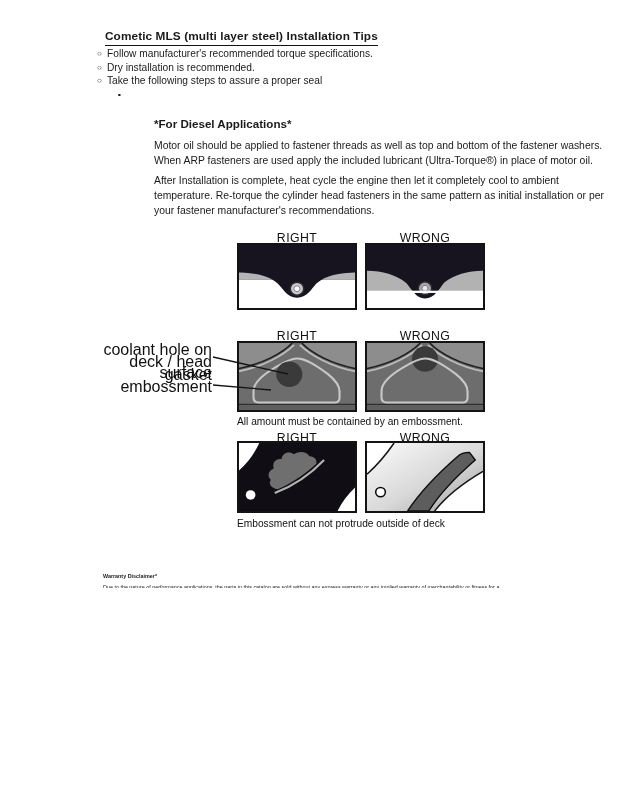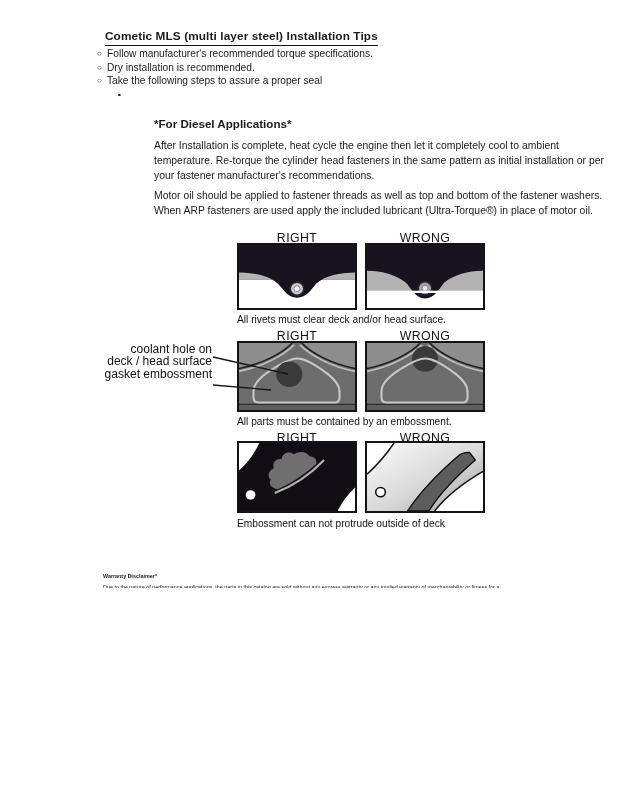--- a/index.html
+++ b/index.html
@@ -19,21 +19,21 @@
   .diesel h2{margin:0 0 7px 0;font-size:11.6px;font-weight:bold;}
   .diesel p{margin:0 0 5px 0;}
 
   
   .diagrams{top:230px;left:0;width:618px;height:316px;}
   .dlabel{position:absolute;width:120px;text-align:center;font-size:12.3px;
           letter-spacing:0.4px;color:#111;}
   .panel{position:absolute;display:block;border:2px solid #131313;box-sizing:border-box;
          width:120px;background:#fff;}
   .caption{position:absolute;left:237px;font-size:10.2px;line-height:11.6px;color:#111;}
-  .sidelabel{position:absolute;left:96px;width:116px;text-align:right;font-size:12px;
+  .sidelabel{position:absolute;left:96px;width:116px;text-align:right;font-size:16px;
              line-height:11.5px;color:#111;}
   .leaders{position:absolute;top:0;left:0;pointer-events:none;}
 
   
   .disclaimer{top:573px;left:103px;width:417px;font-size:5.4px;line-height:6.1px;color:#222;}
   .disclaimer .dh{font-weight:bold;margin:0 0 5px 0;}
   .disclaimer p{margin:0 0 6px 0;}
   .disclaimer p.tight{margin:0;}
   .disclaimer .grp{margin:0 0 6px 0;}
 
@@ -51,22 +51,22 @@
   <div class="abs bullets">
     <div class="bullet"><span class="marker">○</span><span>Follow manufacturer's recommended torque specifications.</span></div>
     <div class="bullet"><span class="marker">○</span><span>Dry installation is recommended.</span></div>
     <div class="bullet"><span class="marker">○</span><span>Take the following steps to assure a proper seal</span></div>
     <div class="bullet sub"><span class="marker">•</span></div>
     <div class="bullet sub"><span class="marker">•</span></div>
   </div>
 
   <div class="abs diesel">
     <h2>*For Diesel Applications*</h2>
+    <p>Motor oil should be applied to fastener threads as well as top and bottom of the fastener washers. When ARP fasteners are used apply the included lubricant (Ultra-Torque®) in place of motor oil.</p>
     <p>After Installation is complete, heat cycle the engine then let it completely cool to ambient temperature. Re-torque the cylinder head fasteners in the same pattern as initial installation or per your fastener manufacturer's recommendations.</p>
-    <p>Motor oil should be applied to fastener threads as well as top and bottom of the fastener washers. When ARP fasteners are used apply the included lubricant (Ultra-Torque®) in place of motor oil.</p>
   </div>
 
   <div class="abs diagrams">
 
     <div class="dlabel" style="left:237px;top:1px;">RIGHT</div>
     <div class="dlabel" style="left:365px;top:1px;">WRONG</div>
 
     <svg class="panel" style="left:237px;top:13px;height:67px;" viewBox="0 0 120 67" preserveAspectRatio="none">
       <rect width="120" height="67" fill="#18141f"></rect>
       <rect y="29" width="120" height="8" fill="#b4b4b4"></rect>
@@ -79,21 +79,20 @@
     <svg class="panel" style="left:365px;top:13px;height:67px;" viewBox="0 0 120 67" preserveAspectRatio="none">
       <rect width="120" height="67" fill="#18141f"></rect>
       <rect y="27" width="120" height="22" fill="#b2b2b2"></rect>
       <rect y="49" width="120" height="18" fill="#ffffff"></rect>
       <path d="M0,27 C16,28 30,31 40,40 C46,46 50,57 60,57 C70,57 75,46 80,40 C90,31 104,28 120,27 L120,0 L0,0 Z" fill="#18141f"></path>
       <circle cx="60" cy="46" r="7" fill="#a6a6a6" stroke="#2a2633" stroke-width="1.6"></circle>
       <circle cx="60" cy="46" r="3.1" fill="#e6e6e6" stroke="#6a6572" stroke-width="0.8"></circle>
       <rect y="48.6" width="120" height="2.4" fill="#ffffff"></rect>
     </svg>
 
-    <div class="caption" style="top:84px;">All rivets must clear deck and/or head surface.</div>
 
     <div class="dlabel" style="left:237px;top:99px;">RIGHT</div>
     <div class="dlabel" style="left:365px;top:99px;">WRONG</div>
 
     <div class="sidelabel" style="top:114px;">
       <div>coolant hole on</div>
       <div>deck / head surface</div>
     </div>
     <div class="sidelabel" style="top:139px;">gasket embossment</div>
 
@@ -118,21 +117,21 @@
       <path d="M57,2 C46,13 25,25 0,30" stroke="#bcbcbc" stroke-width="2" fill="none"></path>
       <path d="M63,2 C74,13 95,25 120,30" stroke="#bcbcbc" stroke-width="2" fill="none"></path>
       <path d="M55,0 C45,11 24,22 0,27" stroke="#1e1e1e" stroke-width="1.6" fill="none"></path>
       <path d="M65,0 C75,11 96,22 120,27" stroke="#1e1e1e" stroke-width="1.6" fill="none"></path>
       <rect y="65" width="120" height="6" fill="#5f5f5f"></rect>
       <line x1="0" y1="65" x2="120" y2="65" stroke="#303030" stroke-width="1.2"></line>
       <circle cx="60" cy="17" r="13.5" fill="#3a3a3a"></circle>
       <path d="M20,63 C16.5,63 15,61 15,57.5 L15,51 C15,43 22,35 38,25.5 C48,19.5 54,16.5 60,16.5 C69,16.5 79,23 92,33 C100,39.5 104,45.5 104,51.5 L104,58 C104,61.5 102.5,63 99,63 Z" fill="none" stroke="#c7c7c7" stroke-width="2.2"></path>
     </svg>
 
-    <div class="caption" style="top:186px;">All parts must be contained by an embossment.</div>
+    <div class="caption" style="top:186px;">All amount must be contained by an embossment.</div>
 
     <div class="dlabel" style="left:237px;top:201px;">RIGHT</div>
     <div class="dlabel" style="left:365px;top:201px;">WRONG</div>
 
     <svg class="panel" style="left:237px;top:211px;height:72px;" viewBox="0 0 120 72" preserveAspectRatio="none">
       <rect width="120" height="72" fill="#ffffff"></rect>
       <path d="M21,0 L120,0 L120,47 C112,55 106,63 102,72 L0,72 L0,29 C9,21 16,11 21,0 Z" fill="#100e14"></path>
       <path d="M40,49 C52,44 66,35 80,22 C81,18 78,14 73,14 C70,9 62,8 57,12 C51,8 45,11 44,17 C38,16 34,21 36,27 C30,29 29,36 33,39 C30,43 33,48 40,49 Z" fill="#6f6f6f"></path>
       <path d="M37,53 C55,46 74,33 88,18" stroke="#b3b3b3" stroke-width="2.2" fill="none"></path>
       <circle cx="12" cy="55" r="5" fill="#ffffff"></circle>

